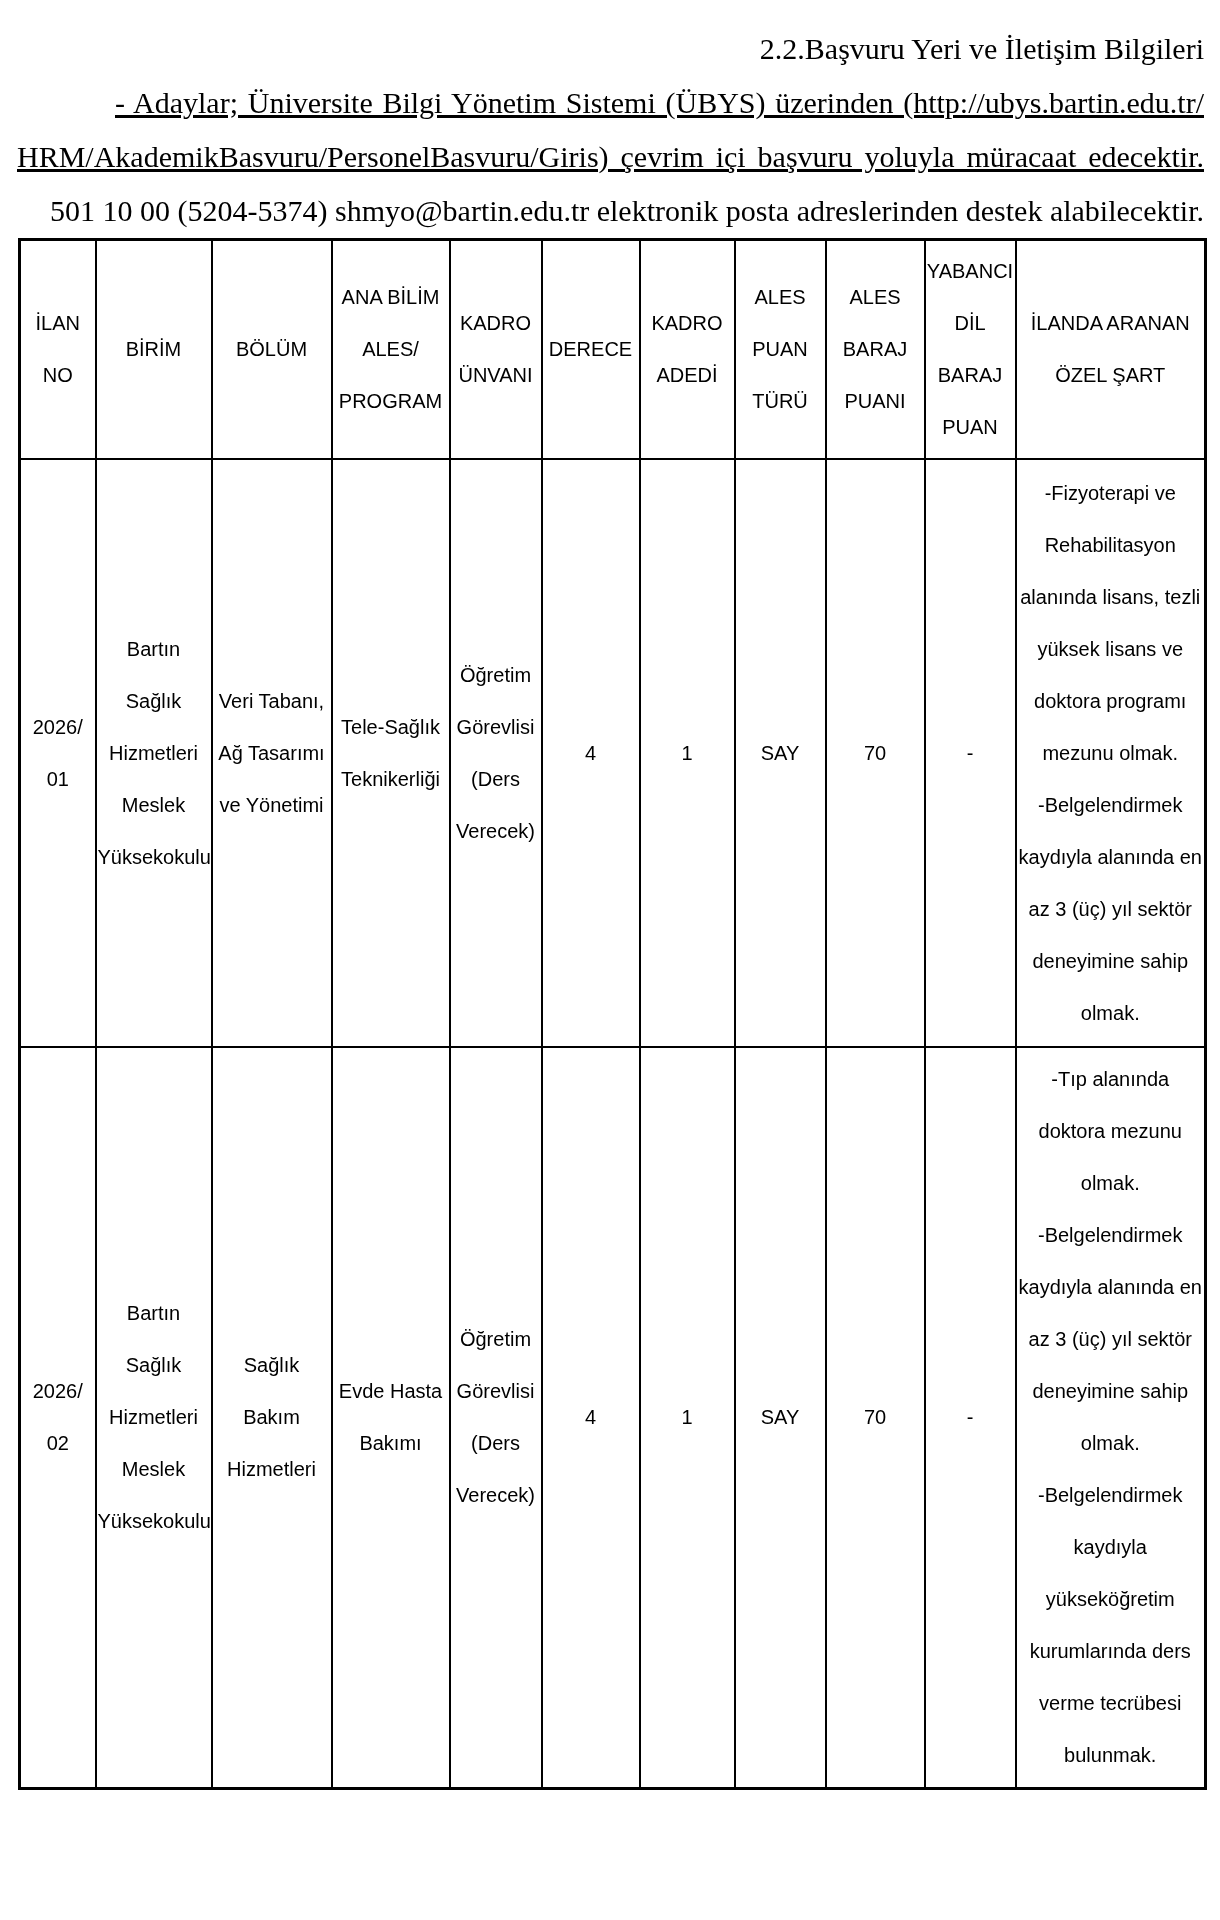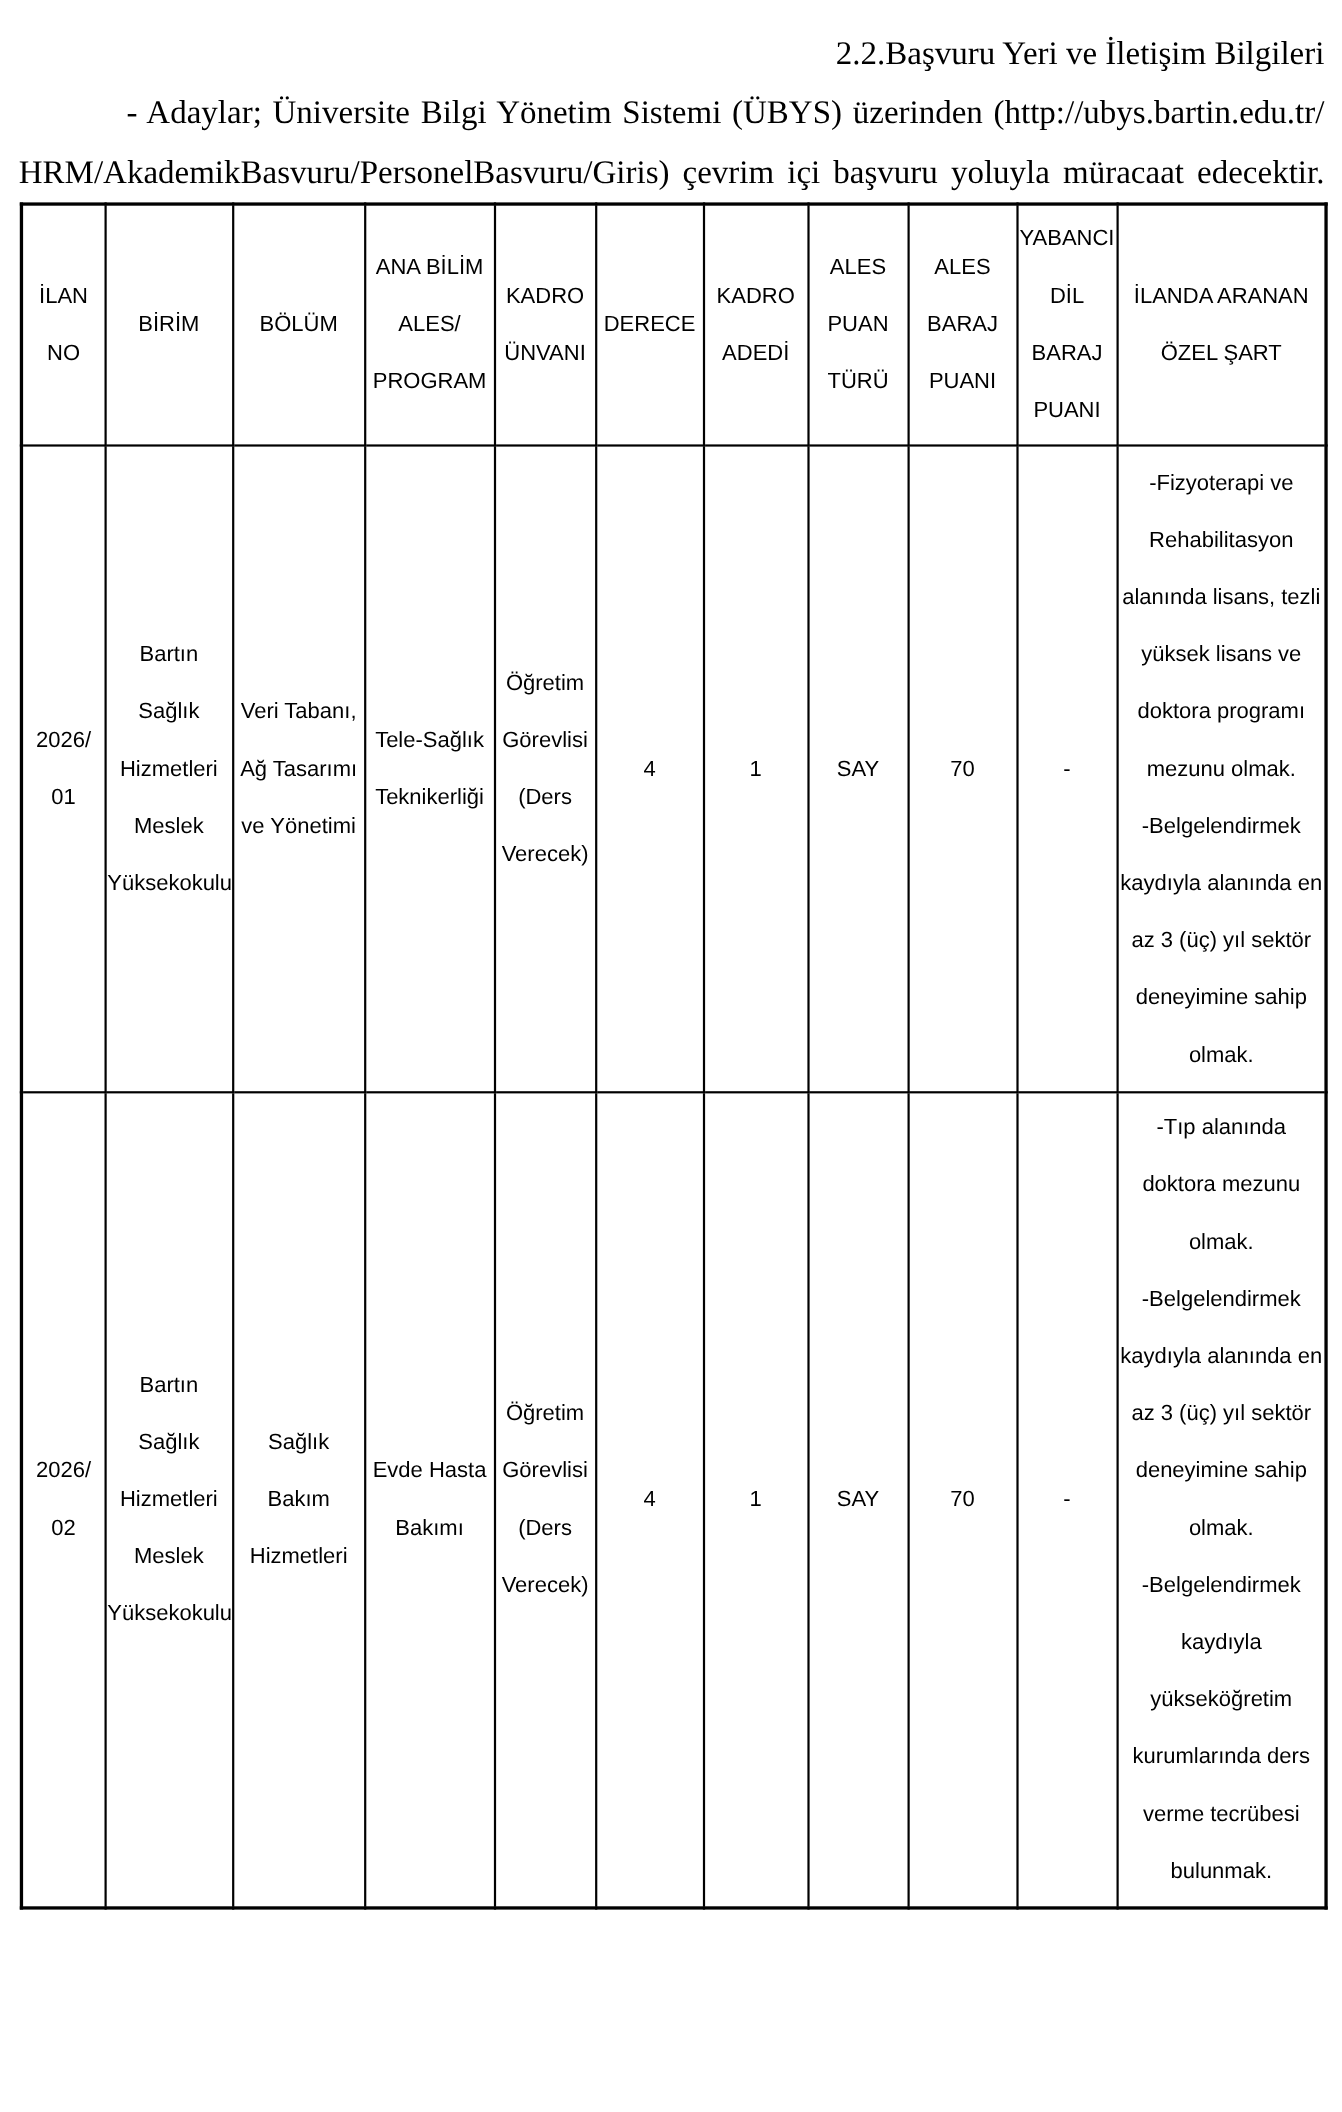--- a/index.html
+++ b/index.html
@@ -18,20 +18,21 @@
     font-size: 30px;
     line-height: 54px;
     height: 54px;
     white-space: nowrap;
     text-align: right;
   }
   .just {
     text-align: justify;
     text-align-last: justify;
     white-space: normal;
+    text-decoration: underline;
   }
   .indent { padding-left: 98px; }
 
   table.kadro {
     border-collapse: collapse;
     table-layout: fixed;
     width: 1186px;
     margin-left: 1px;
     margin-top: 0;
     font-family: "Liberation Sans", "DejaVu Sans", sans-serif;
@@ -61,20 +62,21 @@
 </style>
 </head>
 <body>
 
 <div class="doc">
 
   <div class="pline indent">2.2.Başvuru Yeri ve İletişim Bilgileri</div>
 
   <div class="pline just indent">- Adaylar; Üniversite Bilgi Yönetim Sistemi (ÜBYS) üzerinden (http://ubys.bartin.edu.tr/</div>
   <div class="pline just">HRM/AkademikBasvuru/PersonelBasvuru/Giris) çevrim içi başvuru yoluyla müracaat edecektir.</div>
+  <div class="pline">501 10 00 (5204-5374) shmyo@bartin.edu.tr elektronik posta adreslerinden destek alabilecektir.</div>
 
 
   <table class="kadro">
     <colgroup>
       <col style="width:76px">
       <col style="width:116px">
       <col style="width:120px">
       <col style="width:118px">
       <col style="width:92px">
       <col style="width:98px">
@@ -100,21 +102,21 @@
 ADEDİ</th>
         <th>ALES
 PUAN
 TÜRÜ</th>
         <th>ALES
 BARAJ
 PUANI</th>
         <th>YABANCI
 DİL
 BARAJ
-PUANI</th>
+PUAN</th>
         <th>İLANDA ARANAN
 ÖZEL ŞART</th>
       </tr>
       <tr class="r1">
         <td>2026/
 01</td>
         <td>Bartın
 Sağlık
 Hizmetleri
 Meslek

